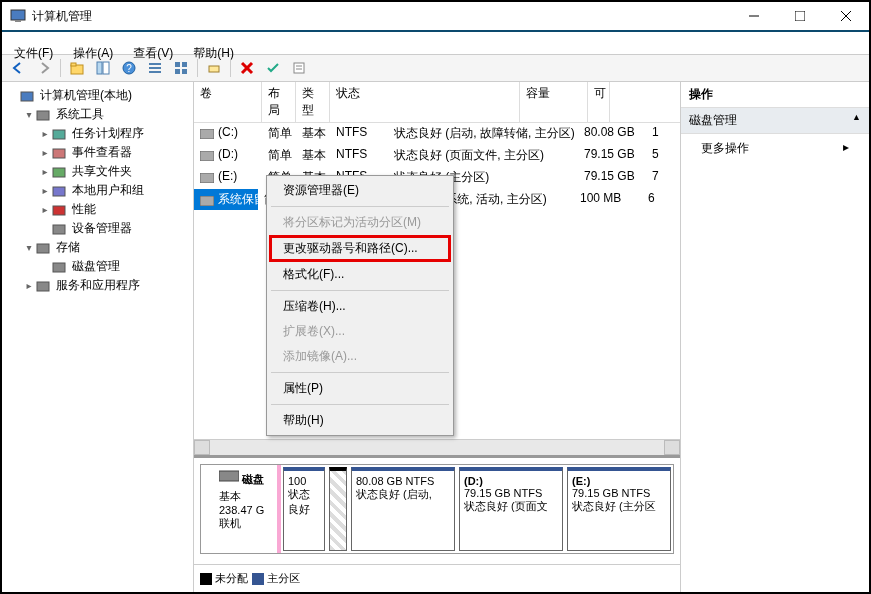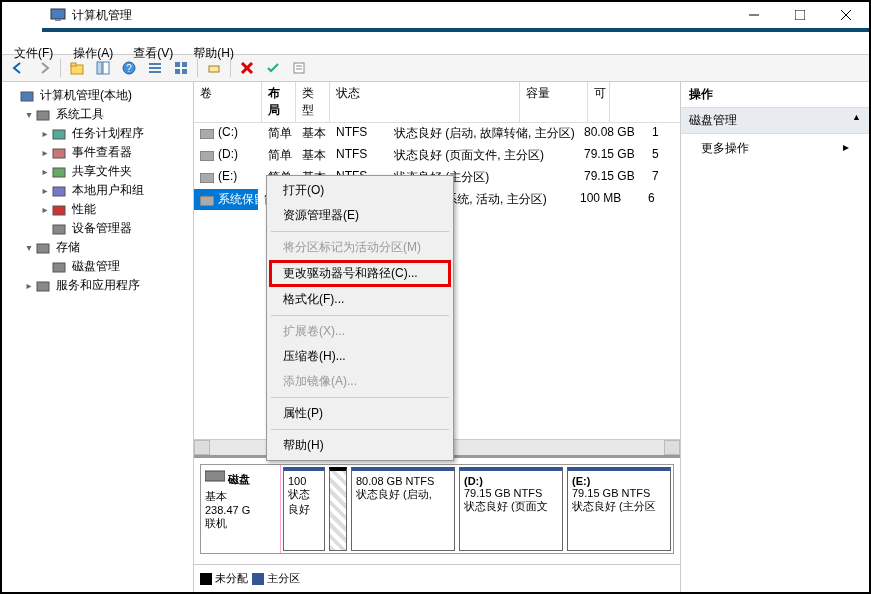--- a/index.html
+++ b/index.html
@@ -1,17 +1,17 @@
 <!DOCTYPE html>
 <html><head>
   <meta charset="utf-8">
   <style>
     * { box-sizing: border-box; margin: 0; padding: 0; }
     body { font-family: "Microsoft YaHei", "Segoe UI", sans-serif; font-size: 12px; background: #fff; width: 871px; height: 594px; overflow: hidden; border: 2px solid #000; }
-    .titlebar { height: 30px; display: flex; align-items: center; justify-content: space-between; padding: 0 0 0 8px; border-bottom: 4px solid #0c4a6e; margin-left: 40px; }
+    .titlebar { height: 30px; display: flex; align-items: center; justify-content: space-between; padding: 0 0 0 8px; border-bottom: 2px solid #0c4a6e; }
     .titlebar-left { display: flex; align-items: center; gap: 6px; }
     .title-icon { width: 16px; height: 16px; display: inline-flex; }
     .win-controls { display: flex; }
     .win-btn { width: 46px; height: 30px; display: flex; align-items: center; justify-content: center; cursor: pointer; }
     .menubar { height: 22px; display: flex; align-items: center; padding: 0 4px; gap: 4px; }
     .menu-item { padding: 2px 8px; cursor: default; margin-top: 20px; }
     .toolbar { height: 28px; display: flex; align-items: center; padding: 0 4px; gap: 2px; border-top: 1px solid #ccc; border-bottom: 1px solid #ccc; background: #f5f5f5; }
     .tool-btn { width: 24px; height: 24px; display: flex; align-items: center; justify-content: center; cursor: pointer; border: 1px solid transparent; }
     .tool-sep { width: 1px; height: 18px; background: #ccc; margin: 0 2px; }
     .main { display: flex; height: calc(100% - 80px); }
@@ -26,21 +26,21 @@
     .vol-header-cell { padding: 3px 6px; border-right: 1px solid #ddd; font-weight: normal; }
     .vol-row { display: flex; border-bottom: 1px solid transparent; }
     .vol-cell { padding: 2px 6px; white-space: nowrap; overflow: hidden; }
     .vol-row.selected .vol-cell.first { background: #0078d7; color: #fff; }
     .disk-icon { width: 14px; height: 10px; display: inline-block; margin-right: 4px; vertical-align: middle; }
     .scroll-area { height: 16px; background: #f0f0f0; border-top: 1px solid #ccc; display: flex; }
     .scroll-track { flex: 1; background: #e8e8e8; }
     .scroll-btn { width: 16px; background: #ddd; border: 1px solid #bbb; }
     .diagram { border-top: 3px solid #999; padding: 6px; overflow: hidden; }
     .disk-row { display: flex; border: 1px solid #999; margin-bottom: 4px; height: 90px; }
-    .disk-info { width: 85px; border-right: 1px solid #f9a8d4; padding: 4px; font-size: 11px; }
+    .disk-info { width: 85px; border-right: 4px solid #f9a8d4; padding: 4px; font-size: 11px; margin-left: 14px; }
     .disk-info-icon { margin-bottom: 2px; }
     .part-container { flex: 1; display: flex; }
     .partition { border: 1px solid #666; margin: 2px; padding: 4px; font-size: 11px; overflow: hidden; position: relative; }
     .partition.primary { border-top: 4px solid #355592; }
     .partition.unalloc { background: repeating-linear-gradient(45deg,#ddd,#ddd 4px,#fff 4px,#fff 8px); border-top: 4px solid #000; }
     .legend { padding: 6px; border-top: 1px solid #ccc; font-size: 11px; display: flex; gap: 4px; }
     .legend-sw { width: 12px; height: 12px; display: inline-block; vertical-align: middle; }
     .right-panel { width: 188px; padding: 0; }
     .right-header { padding: 4px 8px; border-bottom: 1px solid #ddd; font-weight: bold; }
     .right-section { background: #e8ecf0; padding: 4px 8px; border-bottom: 1px solid #ddd; display: flex; justify-content: space-between; }
@@ -276,21 +276,21 @@
           </svg>
         </span>
         <span>服务和应用程序</span>
       </div>
     </div>
 
   <div class="center-panel">
     <div class="vol-table">
       <div class="vol-header" id="vol-header">
           <div class="vol-header-cell" style="width: 68px;">卷</div>
-          <div class="vol-header-cell" style="width: 34px; font-weight: bold;">布局</div>
+          <div class="vol-header-cell" style="width: 34px;">布局</div>
           <div class="vol-header-cell" style="width: 34px;">类型</div>
           <div class="vol-header-cell" style="width: 190px;">状态</div>
           <div class="vol-header-cell" style="width: 68px;">容量</div>
           <div class="vol-header-cell" style="width: 22px;">可</div>
         </div>
       <div id="vol-body">
           <div class="vol-row">
             <div class="vol-cell first" style="width: 68px;"><span class="disk-icon"><svg width="14" height="10">
                   <rect width="14" height="10" fill="#aaa" stroke="#666"></rect>
                 </svg></span>(C:)</div>
@@ -370,27 +370,26 @@
     <div class="right-header">操作</div>
     <div class="right-section">
       <span>磁盘管理</span>
       <span class="arrow-up">▲</span>
     </div>
     <div class="right-action"><span>更多操作</span> <span style="float:right">▸</span></div>
   </div>
 </div>
 
 <div class="context-menu" id="ctx">
-    <div class="ctx-item enabled">打开(O)</div>
     <div class="ctx-item enabled">资源管理器(E)</div>
     <div class="ctx-sep"></div>
     <div class="ctx-item disabled">将分区标记为活动分区(M)</div>
     <div class="ctx-item enabled ctx-highlight">更改驱动器号和路径(C)...</div>
     <div class="ctx-item enabled">格式化(F)...</div>
     <div class="ctx-sep"></div>
+    <div class="ctx-item enabled">压缩卷(H)...</div>
     <div class="ctx-item disabled">扩展卷(X)...</div>
-    <div class="ctx-item enabled">压缩卷(H)...</div>
     <div class="ctx-item disabled">添加镜像(A)...</div>
     <div class="ctx-sep"></div>
     <div class="ctx-item enabled">属性(P)</div>
     <div class="ctx-sep"></div>
     <div class="ctx-item enabled">帮助(H)</div>
   </div>
 
 </body></html>

